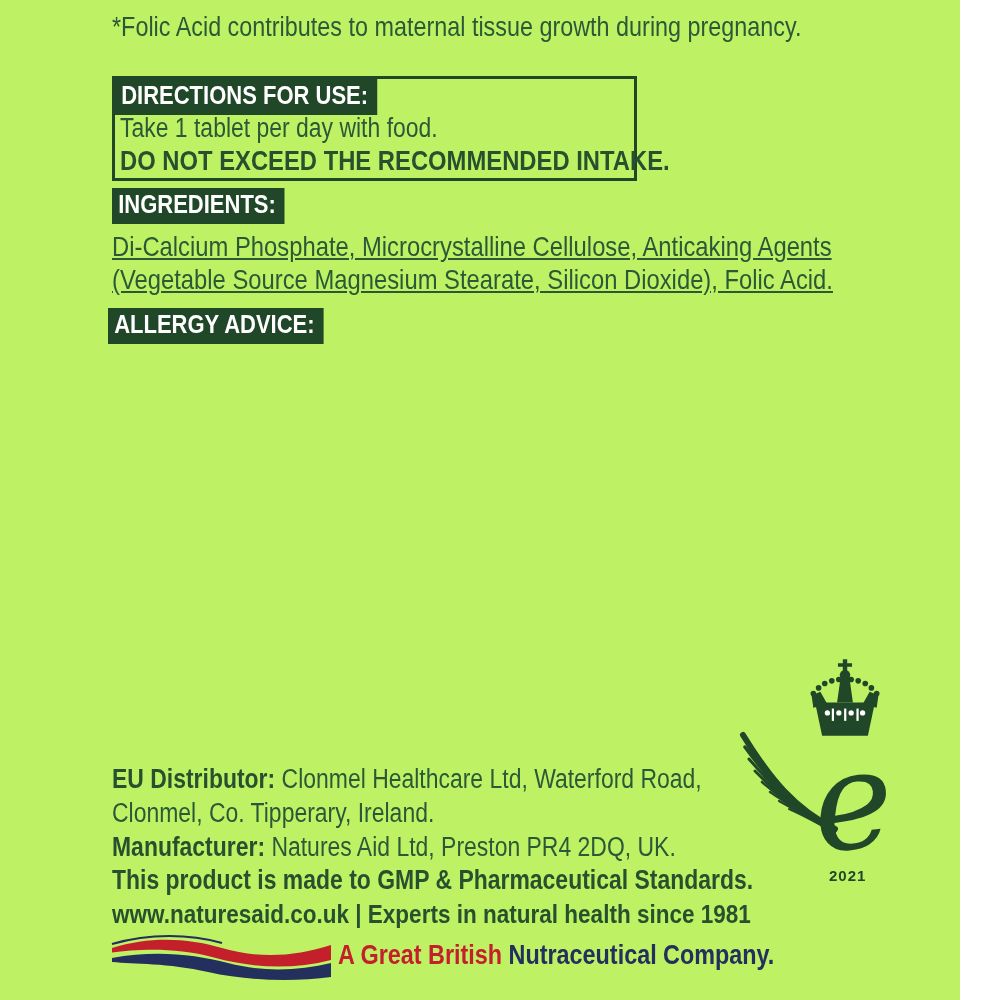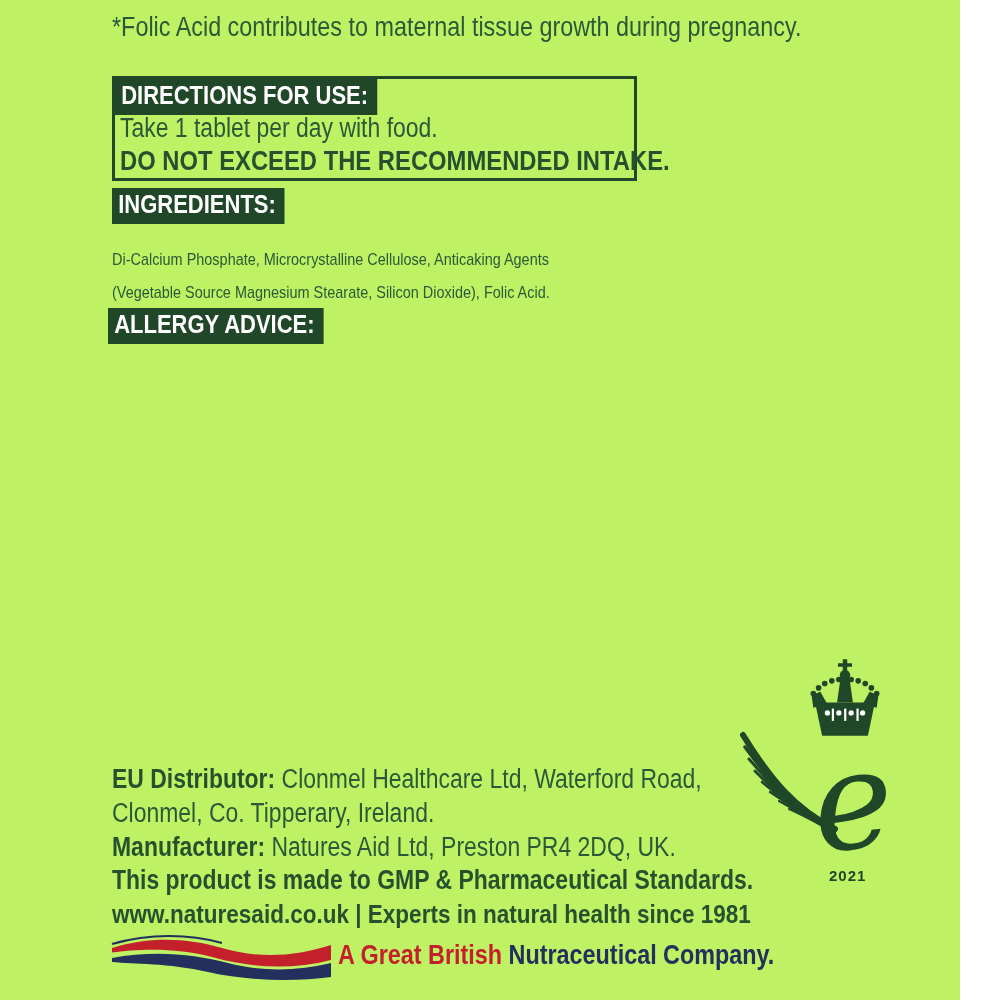--- a/index.html
+++ b/index.html
@@ -14,24 +14,24 @@
   .hbar{display:inline-block;background:#1f4728;color:#ffffff;font-weight:700;font-size:25px;
         padding:2px 10px 5px 7px;white-space:nowrap;transform:scaleX(0.88);transform-origin:0 0;}
 
   
   .dirbox{position:absolute;left:112px;top:76px;width:525px;height:105px;
           border:3px solid #1f4728;box-sizing:border-box;}
   .dirbox .hbar{position:absolute;left:0;top:0;}
   .dir-l1{position:absolute;left:5px;top:34px;font-size:27px;}
   .dir-l2{position:absolute;left:5px;top:66px;font-size:28px;font-weight:700;color:#27502e;}
 
-  .sec-ingredients{position:absolute;left:112px;top:188px;}
+  .sec-ingredients{position:absolute;left:112px;top:188px;text-decoration:underline;}
   .sec-allergy{position:absolute;left:108px;top:308px;}
   .sec-storage{position:absolute;left:112px;top:422px;}
-  .body-lines{margin-top:19px;font-size:17px;line-height:33px;}
+  .body-lines{margin-top:6px;font-size:28px;line-height:33px;}
   .storage-lines{margin-top:4px;font-size:26px;line-height:33.8px;color:#2b5837;}
   .storage-lines .b{font-weight:700;color:#27502e;}
 
   .company{position:absolute;left:112px;top:763px;font-size:27px;line-height:33.8px;color:#2b5837;}
   .company .b{font-weight:700;color:#27502e;}
   .company .strong-line{font-weight:700;color:#27502e;}
   .company .web-line{font-weight:700;color:#27502e;font-size:26.5px;}
 
   
   .award{position:absolute;left:735px;top:655px;width:180px;height:235px;}

